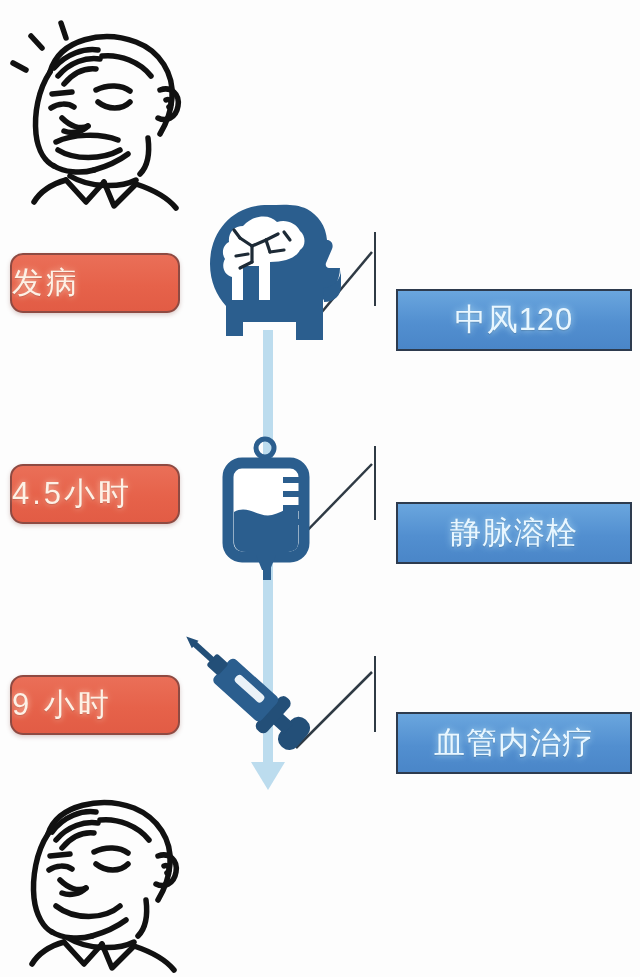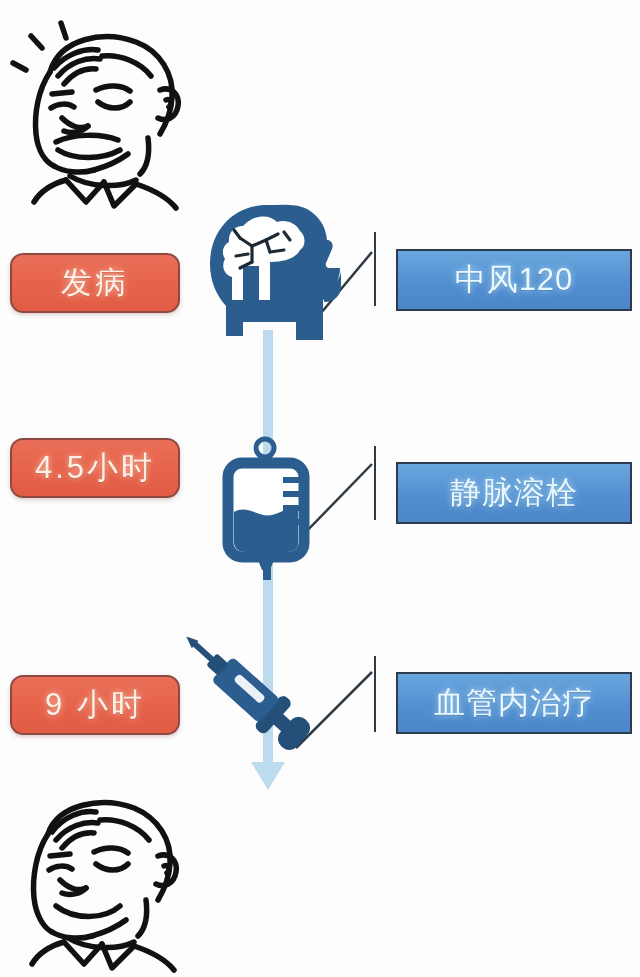--- a/index.html
+++ b/index.html
@@ -31,47 +31,47 @@
     position: absolute;
     left: 10px;
     width: 170px;
     height: 60px;
     background: linear-gradient(180deg, #ea6f58 0%, #e6624a 55%, #e25c45 100%);
     border: 2px solid #8e4a42;
     border-radius: 13px;
     box-shadow: 0 2px 4px rgba(120,60,50,.25);
     display: flex;
     align-items: center;
-    justify-content: center;
     box-sizing: border-box;
   }
   .chip-red .chip-text {
     color: #fdf1e6;
     font-size: 31px;
     font-weight: 400;
     letter-spacing: 3px;
     text-shadow: 0 0 6px rgba(255,230,210,.75), 0 1px 1px rgba(120,40,30,.35);
     white-space: nowrap;
   }
   #chip-red-0 { top: 253px; }
-  #chip-red-1 { top: 438px; }
+  #chip-red-1 { top: 464px; }
   #chip-red-2 { top: 675px; }
 
   
   .chip-blue {
     position: absolute;
     left: 396px;
     width: 236px;
     height: 62px;
     background: linear-gradient(180deg, #6aa6de 0%, #528fd0 55%, #4a86c8 100%);
     border: 2px solid #2d3b4e;
     display: flex;
     align-items: center;
     justify-content: center;
     box-sizing: border-box;
+    margin-top: 40px;
   }
   .chip-blue .chip-text {
     color: #e9f7ff;
     font-size: 31px;
     font-weight: 400;
     letter-spacing: 1px;
     text-shadow: 0 0 7px rgba(200,240,255,.85), 0 1px 1px rgba(20,50,80,.3);
     white-space: nowrap;
   }
   #chip-blue-0 { top: 249px; }

